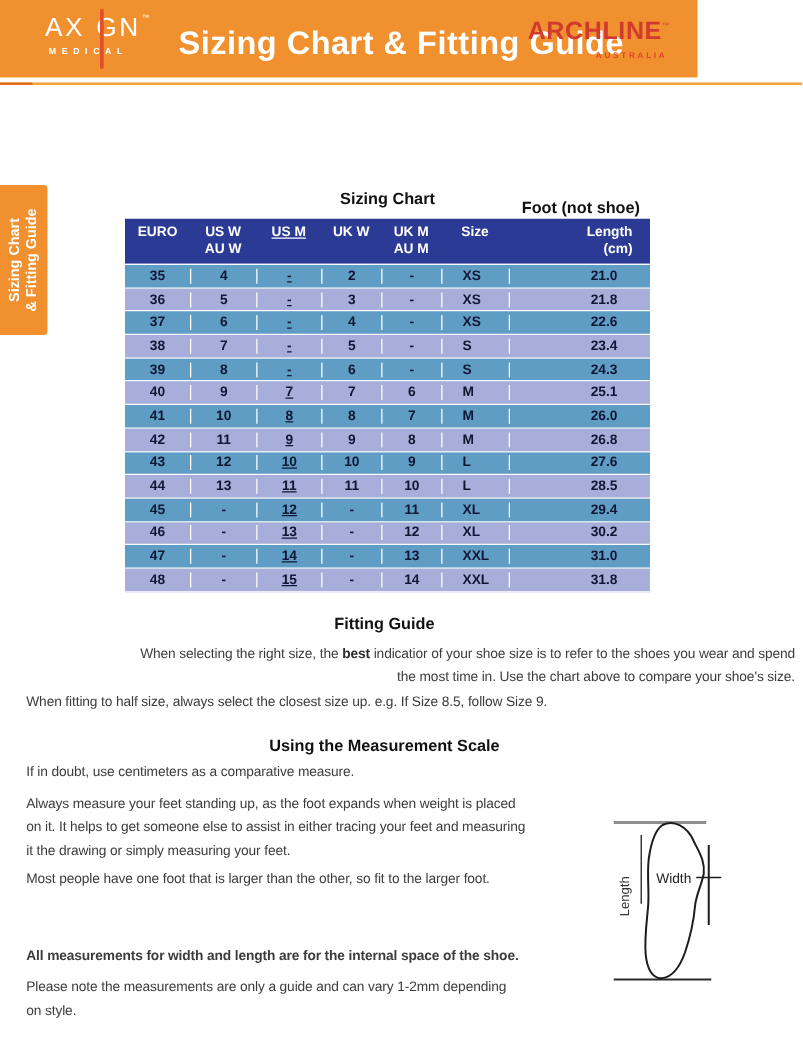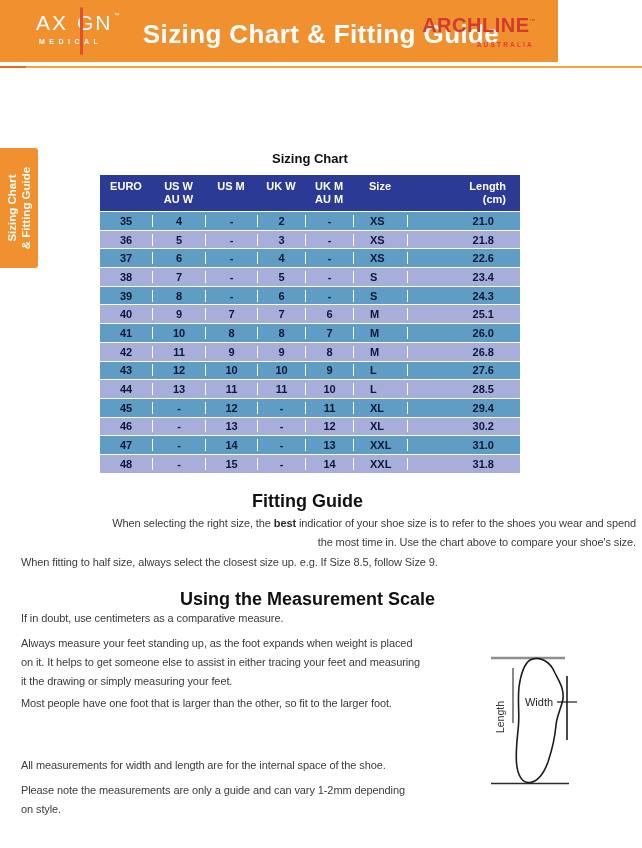--- a/index.html
+++ b/index.html
@@ -39,28 +39,28 @@
   .thead{display:flex;background:#2B3A94;color:#fff;height:36px;font-weight:bold;font-size:11px;
     align-items:flex-start;padding-top:5px;box-sizing:border-box;}
   .th{line-height:13px;text-align:center;box-sizing:border-box;}
   .tbody{border-top:1px solid #fff;}
   .tr{display:flex;height:17.7px;align-items:center;font-weight:bold;font-size:11px;
     color:#101735;border-bottom:1px solid #fff;}
   .tr.odd{background:#5F9DC5;}
   .tr.even{background:#A7AEDA;}
   .td{text-align:center;box-sizing:border-box;}
   .td + .td{border-left:1.5px solid #fff;}
-  .c0{width:52px;} .c1{width:53px;} .c2{width:52px;} .c3{width:48px;}
+  .c0{width:52px;} .c1{width:53px;} .c2{width:52px;text-decoration:underline;} .c3{width:48px;}
   .c4{width:48px;} .c5{width:54px;} .c6{width:113px;}
   .th.c5,.td.c5{text-align:left;padding-left:16px;}
   .th.c6{text-align:right;padding-right:14px;}
   .td.c6{text-align:right;padding-right:26px;}
 
   
-  .h2{position:absolute;left:20px;width:575px;text-align:center;font-size:18px;font-weight:bold;color:#111;}
+  .h2{position:absolute;left:20px;width:575px;text-align:center;font-size:13px;font-weight:bold;color:#111;}
   .para{position:absolute;left:21px;width:615px;font-size:11px;line-height:18.8px;
     color:#3c3c3c;white-space:pre-line;letter-spacing:-0.1px;}
   .para b{color:#2b2b2b;}
 
   
   .diagram{position:absolute;left:483px;top:645px;}
   .diagram text{font-family:"Liberation Sans","DejaVu Sans",sans-serif;}
 </style>
 </head>
 <body>
@@ -88,20 +88,21 @@
   <div class="rule"></div>
 
   <div class="side-tab">
     <div class="side-tab-inner">
       <div>Sizing Chart</div>
       <div>&amp; Fitting Guide</div>
     </div>
   </div>
 
   <div class="chart-title">Sizing Chart</div>
+  <div class="foot-note">Foot (not shoe)</div>
 
   <div class="table">
     <div class="thead">
         <div class="th c0">
           <div>EURO</div>
         </div>
         <div class="th c1">
           <div>US W</div>
           <div>AU W</div>
         </div>
@@ -257,21 +258,21 @@
   <div class="para" style="top:514px;text-align:right;"><span>When selecting the right size, the </span><b>best</b><span> indicatior of your shoe size is to refer to the shoes you wear and spend
 the most time in. Use the chart above to compare your shoe's size.</span></div>
   <div class="para" style="top:553px;">When fitting to half size, always select the closest size up. e.g. If Size 8.5, follow Size 9.</div>
 
   <div class="h2" style="top:589px;">Using the Measurement Scale</div>
   <div class="para" style="top:609px;">If in doubt, use centimeters as a comparative measure.</div>
   <div class="para" style="top:634px;">Always measure your feet standing up, as the foot expands when weight is placed
 on it. It helps to get someone else to assist in either tracing your feet and measuring
 it the drawing or simply measuring your feet.</div>
   <div class="para" style="top:694px;">Most people have one foot that is larger than the other, so fit to the larger foot.</div>
-  <div class="para" style="top:756px;">All measurements for width and length are for the internal space of the shoe.</div>
+  <div class="para" style="top:756px;font-weight:bold;">All measurements for width and length are for the internal space of the shoe.</div>
   <div class="para" style="top:781px;">Please note the measurements are only a guide and can vary 1-2mm depending
 on style.</div>
 
   <svg class="diagram" width="105" height="152" viewBox="0 0 105 152">
     <line x1="8" y1="13" x2="82" y2="13" stroke="#8f8f8f" stroke-width="2.4"></line>
     <line x1="8" y1="138.5" x2="86" y2="138.5" stroke="#2b2b2b" stroke-width="1.6"></line>
     <path d="M47,15 C56,10.5 67,16 72,28 C77,38 81,44 80,54 C78,64 74,70 73,80
              C72,92 69,105 65,117 C61,128 55,136.5 47,137.5 C39,138.5 34.5,130 33.5,118
              C32.5,105 34.5,92 35.5,80 C36.5,68 34.5,55 36,42 C38,28 41,19 47,15 Z" fill="#ffffff" stroke="#1c1c1c" stroke-width="1.6"></path>
     <line x1="30" y1="23" x2="30" y2="78" stroke="#3a3a3a" stroke-width="1.2"></line>

